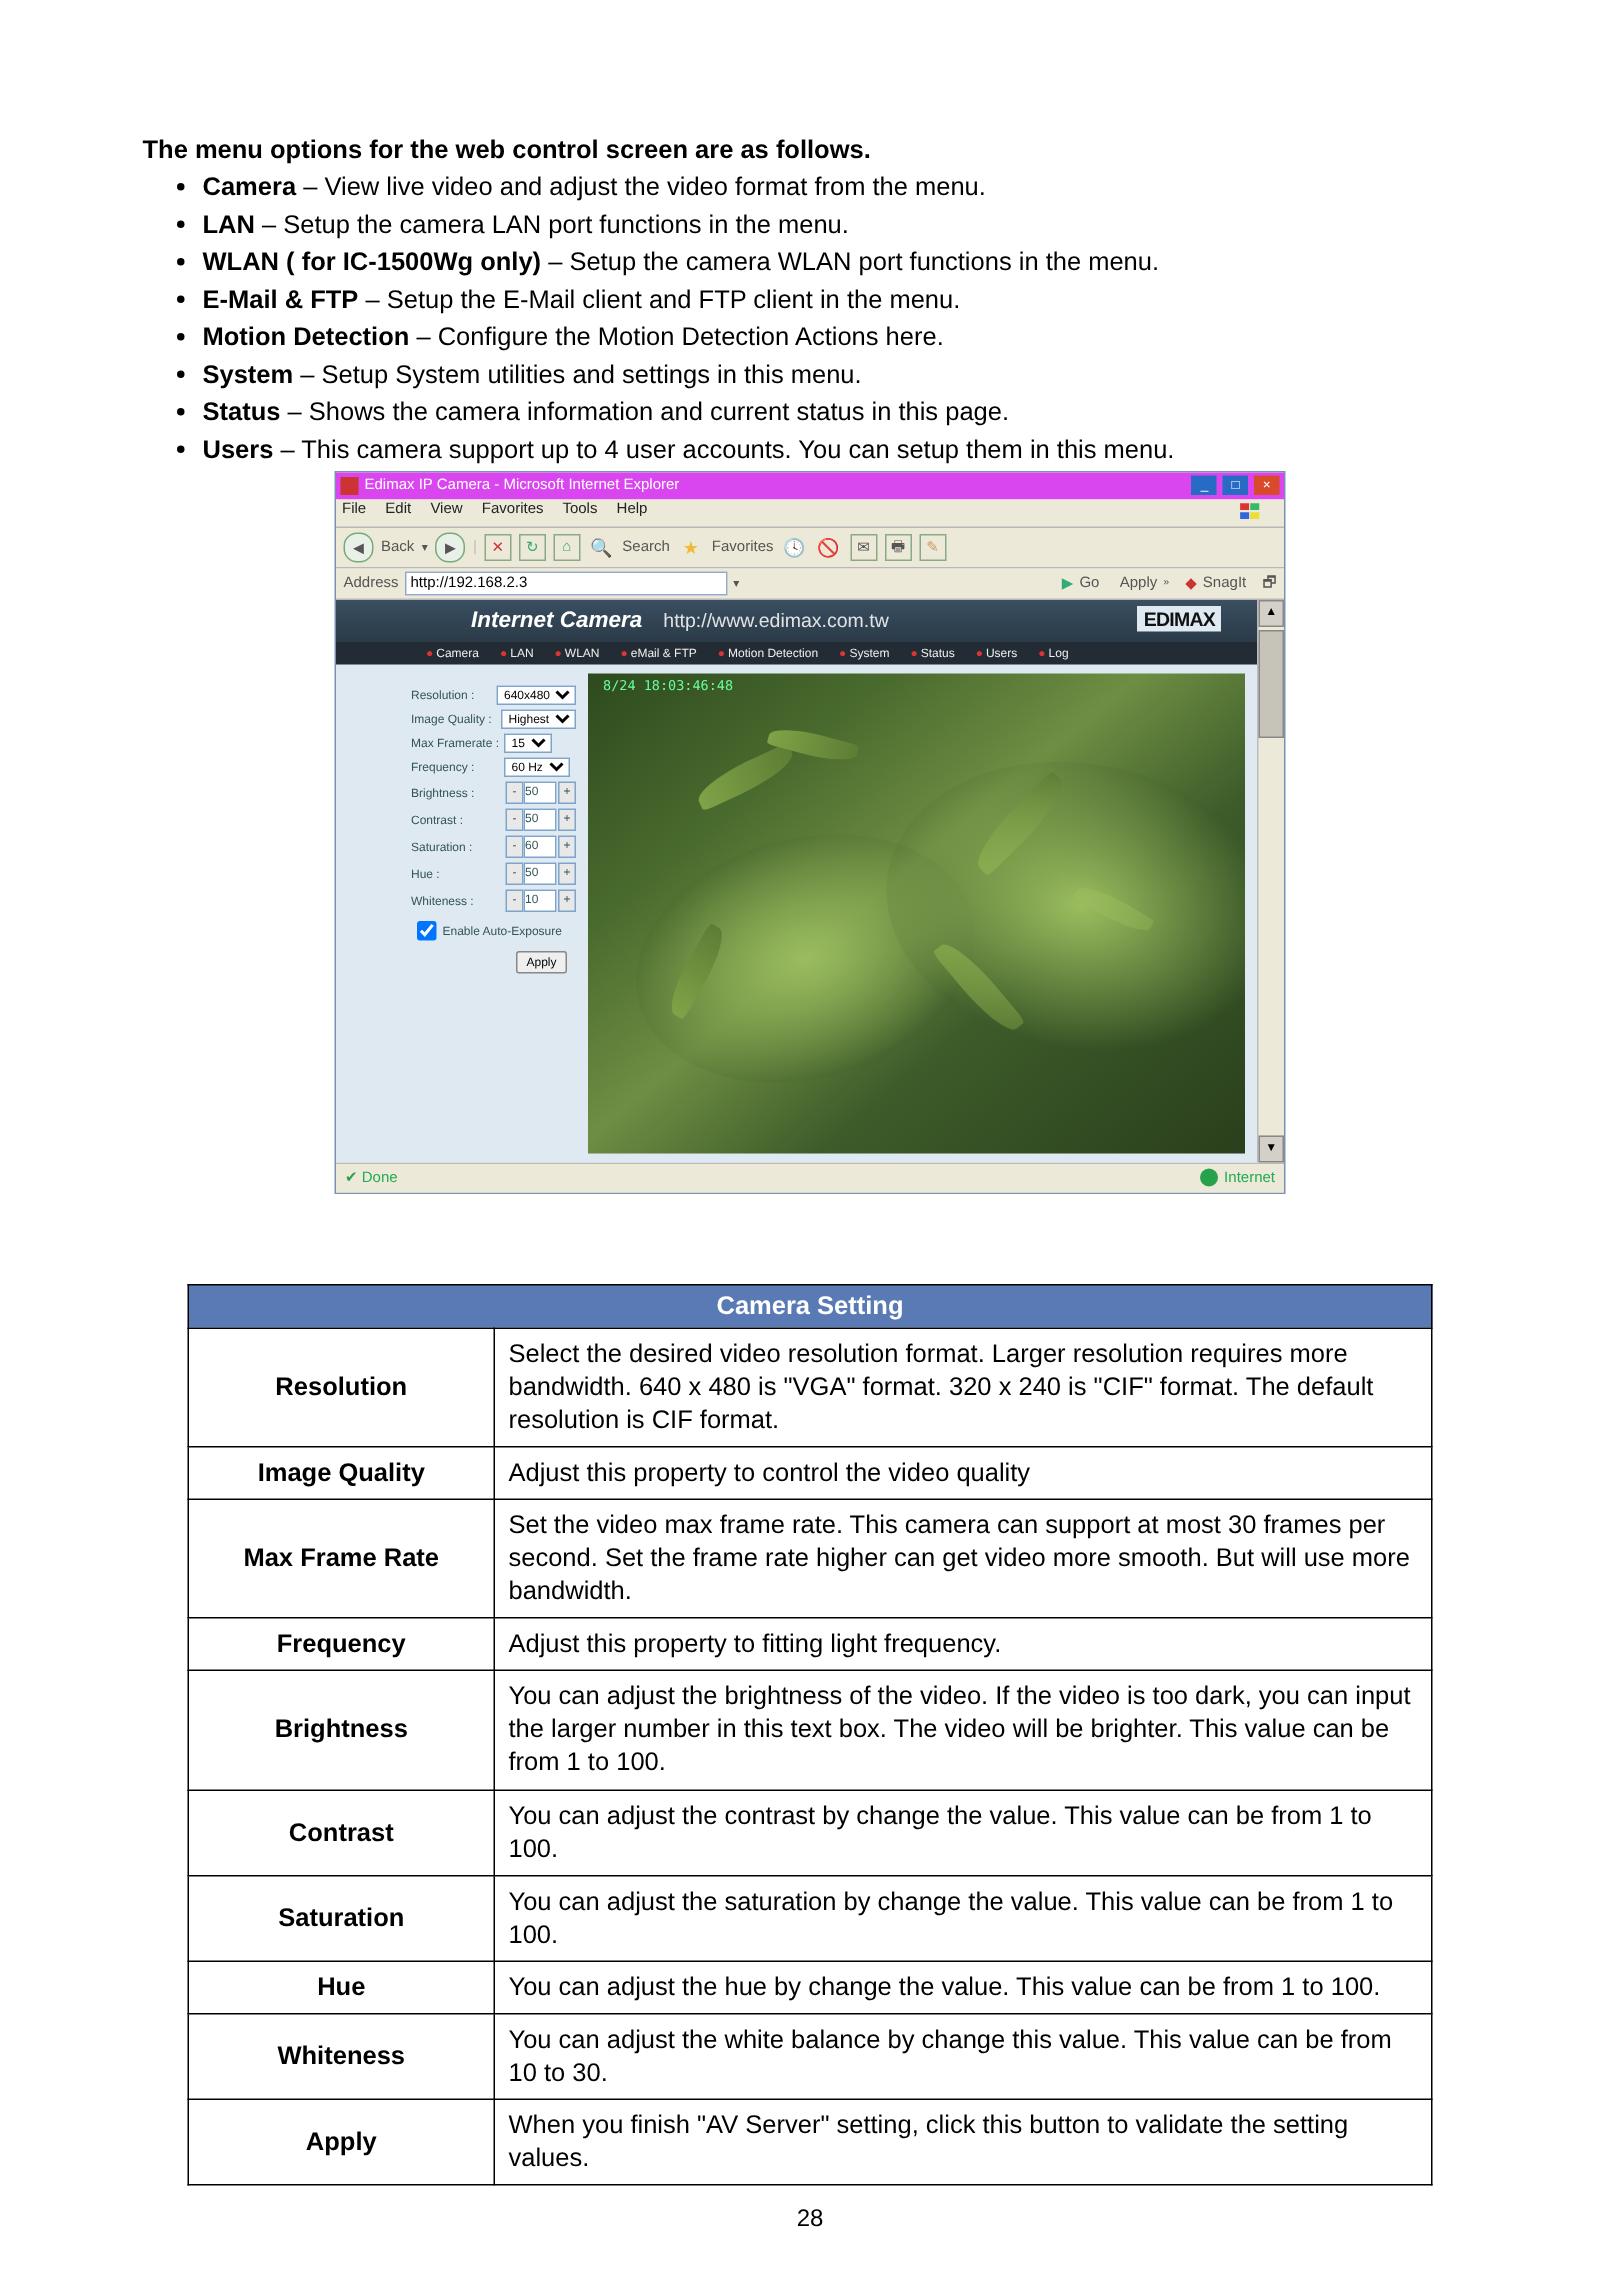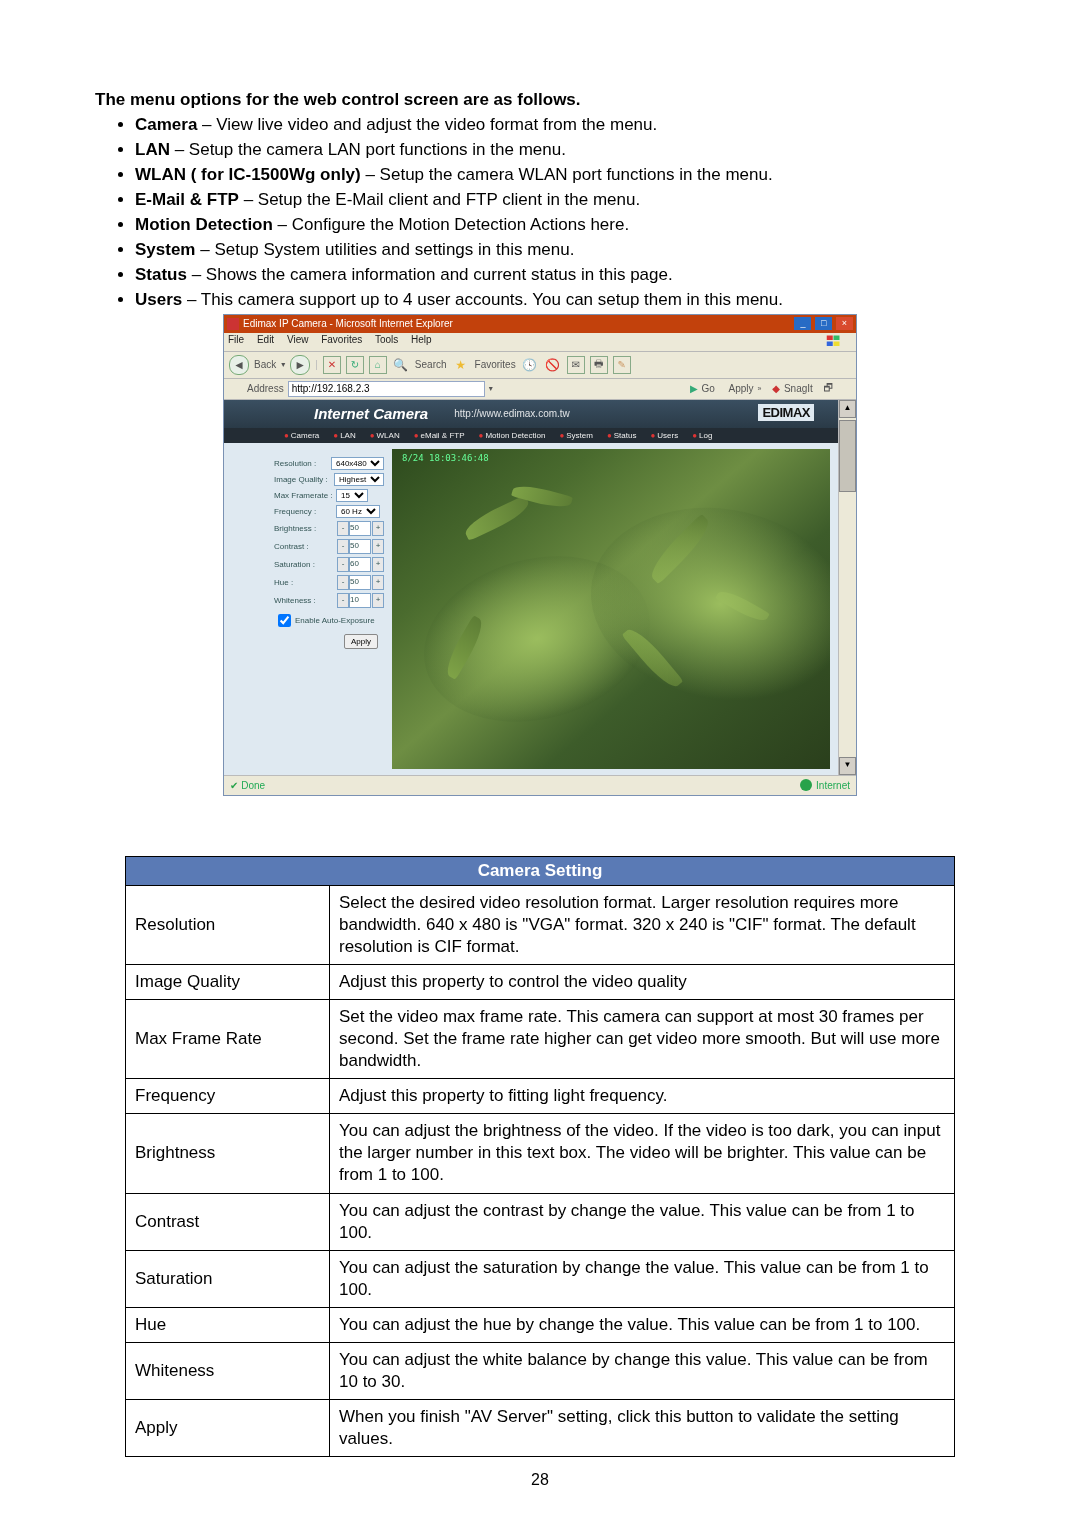--- a/index.html
+++ b/index.html
@@ -4,41 +4,41 @@
 <style>
   html,body{margin:0;padding:0;background:#fff;font-family:Arial,Helvetica,sans-serif;font-size:17px;color:#000}
   .page{width:1080px;min-height:1527px;margin:0 auto;padding:90px 95px 40px 95px;box-sizing:border-box;position:relative}
   .intro-head{font-weight:bold;margin-bottom:4px}
   ul.menu-list{margin:0 0 0 40px;padding:0}
   ul.menu-list li{list-style-type:disc;margin:0 0 2px 0;line-height:1.35}
   .b{font-weight:bold}
   .section-title{font-weight:bold;margin:46px 0 18px 60px}
   
   .ie-window{width:632px;margin:0 auto;border:1px solid #7a91b3;font-size:10px;color:#000}
-  .ie-title{background:#c2410c;color:#fff;height:18px;display:flex;align-items:center;padding:0 3px}
+  .ie-title{background:#d946ef;color:#fff;height:18px;display:flex;align-items:center;padding:0 3px}
   .ie-title .t-icon{width:12px;height:12px;background:#c33;margin-right:4px}
   .ie-title-txt{flex:1;font-size:10px}
   .win-btns span{display:inline-block;width:17px;height:13px;font-size:9px;line-height:13px;text-align:center;margin-left:1px;color:#fff}
   .win-min{background:#276bc5}.win-max{background:#276bc5}.win-cls{background:#d94a2d}
   .ie-menubar{background:#ece9d8;border-bottom:1px solid #b8b8b8;height:16px;padding:1px 4px;font-size:10px;color:#222}
   .ie-menubar span{margin-right:10px}
   .ie-logo{float:right;width:18px;height:15px;display:flex;align-items:center;justify-content:center}
   .ie-logo svg{width:15px;height:15px}
   .ie-toolbar{background:#ece9d8;border-bottom:1px solid #b8b8b8;height:26px;display:flex;align-items:center;padding:0 5px;gap:5px;color:#555}
   .tb-icn{width:18px;height:18px;border-radius:9px;display:inline-flex;align-items:center;justify-content:center;font-size:12px}
   .tb-sq{width:16px;height:16px;border:1px solid #8a8;display:inline-flex;align-items:center;justify-content:center;font-size:10px}
   .tb-txt{font-size:10px}
-  .ie-addr{background:#ece9d8;border-bottom:1px solid #b8b8b8;height:20px;display:flex;align-items:center;padding:0 23px;gap:4px;font-size:10px;color:#555}
+  .ie-addr{background:#ece9d8;border-bottom:1px solid #b8b8b8;height:20px;display:flex;align-items:center;padding:0 5px;gap:4px;font-size:10px;color:#555}
   .ie-addr input{flex:1;max-width:230px;height:14px;border:1px solid #96a8c7;font-size:10px;padding:0 3px}
   .ie-addr .spacer{flex:1}
   
   .pg{background:#dfe9f1}
   .banner{background:linear-gradient(#3a4f61,#2a3a47);color:#fff;height:28px;display:flex;align-items:center;padding-left:90px;position:relative}
   .banner-title{font-weight:bold;font-size:15px;font-style:italic}
-  .banner-sub{font-size:10px;margin-left:26px;opacity:.85}
+  .banner-sub{font-size:13px;margin-left:14px;opacity:.85}
   .brand{position:absolute;right:24px;top:4px;color:#111;background:#dfe9f1;padding:1px 4px;font-weight:bold;font-size:13px;letter-spacing:-.5px}
   .tabbar{background:#232c34;color:#eee;height:15px;display:flex;align-items:center;padding-left:60px;font-size:8px;gap:14px}
   .tabbar .bullet{color:#d33;margin-right:2px}
   .content{height:332px;display:flex}
   .sidebar{width:168px;padding:14px 8px 0 50px;box-sizing:border-box;font-size:8px;color:#355}
   .sidebar .row{display:flex;align-items:center;margin-bottom:3px}
   .sidebar .lbl{width:62px}
   .sidebar select,.sidebar .mini{font-size:8px;height:13px;border:1px solid #7fa4c9;background:#fff}
   .sidebar .mini{width:20px;text-align:left;display:inline-block;line-height:11px}
   .sidebar .step{display:inline-block;width:10px;height:13px;border:1px solid #7fa4c9;background:#e8e8e8;text-align:center;line-height:11px;font-size:8px;margin-left:1px}
@@ -60,21 +60,21 @@
   .scrollbar{width:17px;background:#ece9d8;border-left:1px solid #bbb;display:flex;flex-direction:column}
   .scrollbar .arw{height:16px;background:#d4d0c8;border:1px solid #888;text-align:center;font-size:8px;line-height:14px}
   .scrollbar .thumb{margin-top:2px;height:70px;background:#c6c3b9;border:1px solid #888}
   .ie-status{background:#ece9d8;border-top:1px solid #bbb;height:19px;display:flex;align-items:center;font-size:10px;color:#2a5;padding:0 6px}
   .ie-status .sp{flex:1}
   .ie-status .globe{width:12px;height:12px;border-radius:50%;background:#27a24a;margin-right:4px}
   
   table.settings{width:830px;margin:60px auto 0 auto;border-collapse:collapse;font-size:17px}
   table.settings th{background:#5a7ab5;color:#fff;font-weight:bold;text-align:center;padding:4px;border:1px solid #000}
   table.settings td{border:1px solid #000;padding:6px 9px;vertical-align:middle;line-height:1.3}
-  table.settings td.k{font-weight:normal;width:185px}
+  table.settings td.k{font-weight:bold;text-align:center;width:185px}
   .page-num{position:absolute;bottom:38px;left:0;width:100%;text-align:center;font-size:16px}
 </style>
 </head>
 <body>
 
 <div class="page">
   <div class="intro-head">The menu options for the web control screen are as follows.</div>
   <ul class="menu-list">
     <li><span class="b">Camera</span><span> – View live video and adjust the video format from the menu.</span></li>
     <li><span class="b">LAN</span><span> – Setup the camera LAN port functions in the menu.</span></li>

